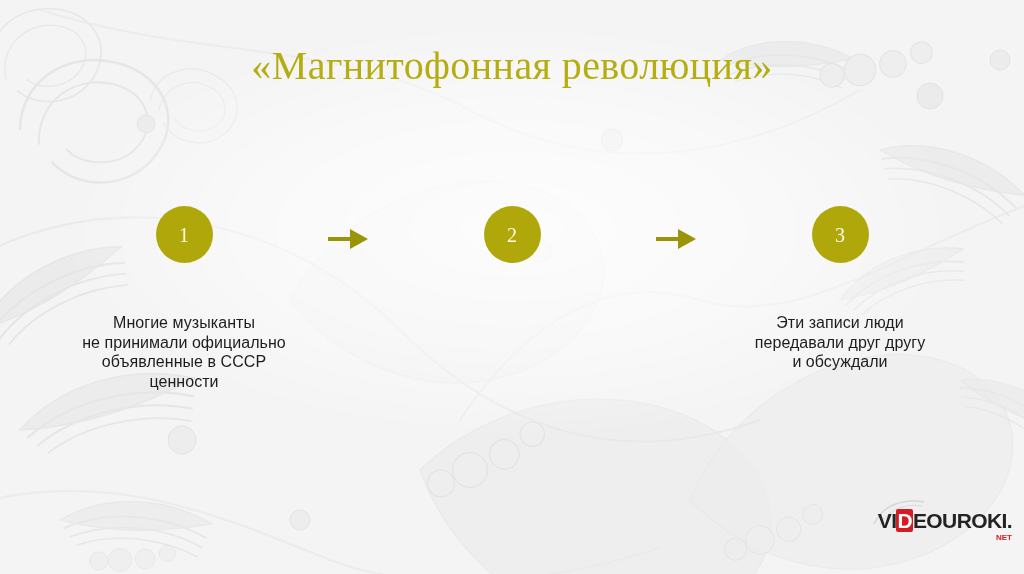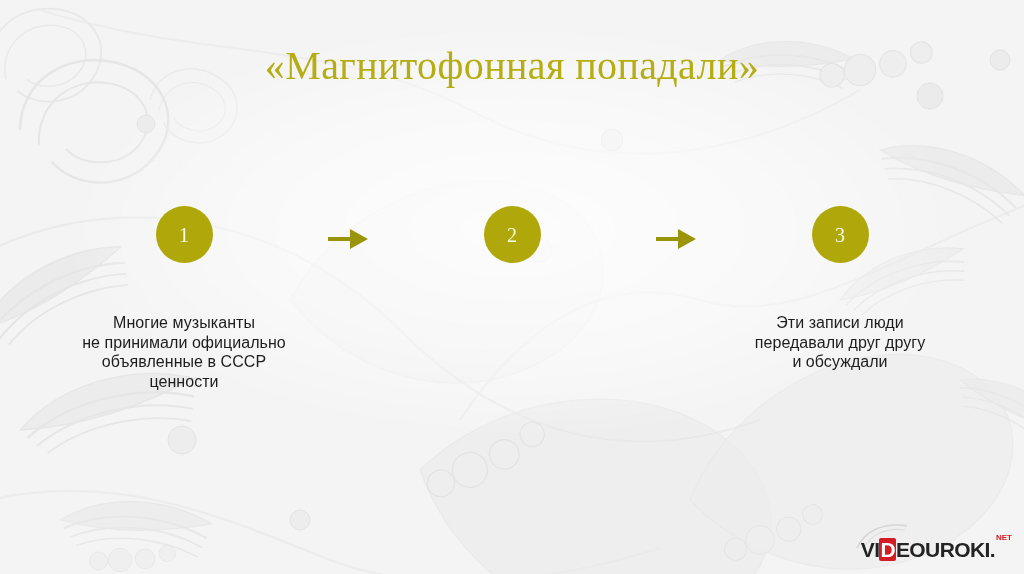--- a/index.html
+++ b/index.html
@@ -118,20 +118,21 @@
   
   #watermark {
     position: absolute;
     right: 12px;
     bottom: 12px;
     z-index: 6;
     display: flex;
     align-items: flex-end;
     font-family: "Liberation Sans", sans-serif;
     user-select: none;
+    flex-direction: column;
   }
   #watermark .wm-swoosh {
     position: absolute;
     left: -6px;
     top: -9px;
     width: 54px;
     height: 26px;
     opacity: .5;
   }
   #watermark .wm-word {
@@ -253,21 +254,21 @@
 
         <path d="M-10,250 C140,180 300,230 400,330 C500,430 620,470 760,420" fill="none" stroke="#e6e6e6" stroke-width="2.2" opacity="0.7"></path>
         <path d="M1040,200 C900,250 800,330 700,300 C600,270 520,330 460,420" fill="none" stroke="#e6e6e6" stroke-width="2" opacity="0.65"></path>
         <path d="M40,10 C200,60 340,40 470,110 C600,180 740,160 860,90" fill="none" stroke="#e7e7e7" stroke-width="2" opacity="0.6"></path>
         <path d="M-10,500 C120,470 230,520 330,560 C430,598 560,580 660,548" fill="none" stroke="#e6e6e6" stroke-width="2.2" opacity="0.65"></path>
       </g>
     </svg>
   </div>
   <div class="bg-vign"></div>
 
-  <div id="title">«Магнитофонная попадали»</div>
+  <div id="title">«Магнитофонная революция»</div>
 
   <div id="steps">
 
     <div class="step step-1">
       <div class="step-circle">1</div>
       <div class="step-text">Многие музыканты
 не принимали официально
 объявленные в СССР
 ценности</div>
     </div>

